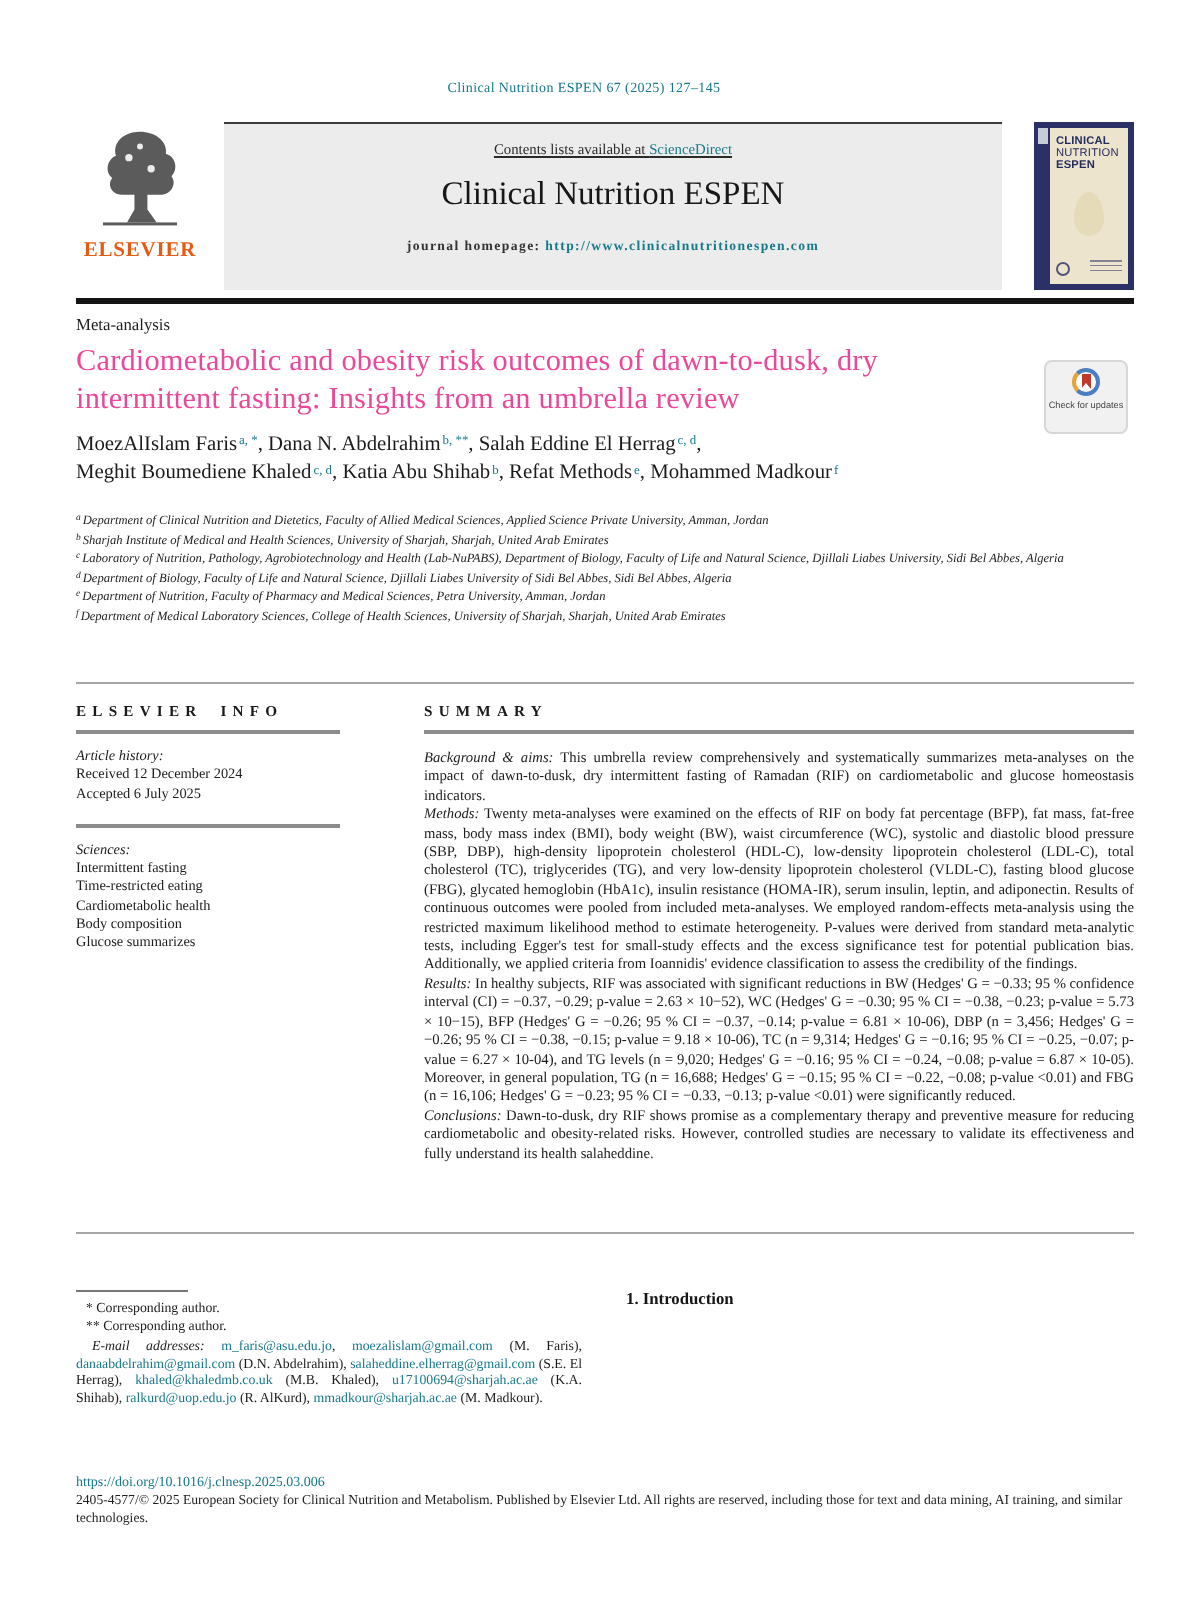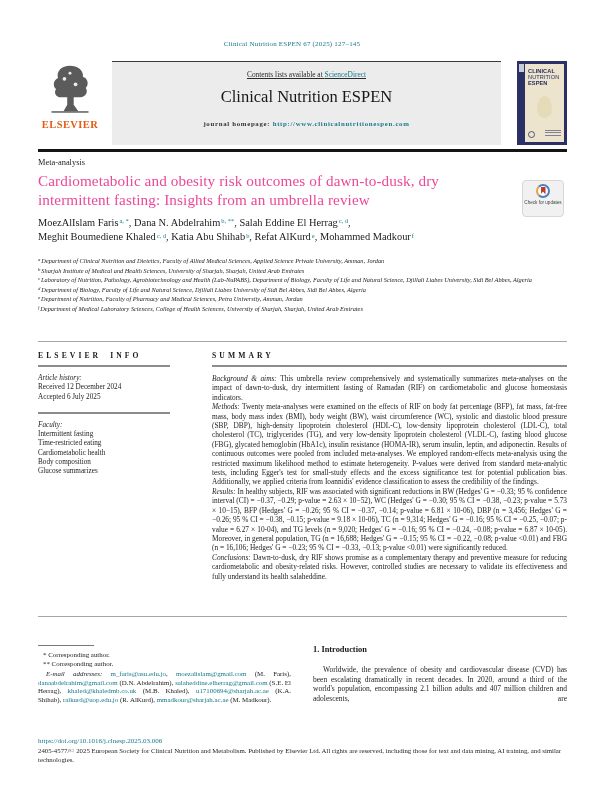--- a/index.html
+++ b/index.html
@@ -149,21 +149,21 @@
 
   <div class="check-badge">
     <div class="cu-icon">
         <div class="cu-ribbon"></div>
       </div>
     <div class="cu-label">Check for updates</div>
   </div>
 
   <div class="authors">
     <div><span><span>MoezAlIslam Faris</span><span class="sup">a, *</span><span>, </span></span><span><span>Dana N. Abdelrahim</span><span class="sup">b, **</span><span>, </span></span><span><span>Salah Eddine El Herrag</span><span class="sup">c, d</span><span>,</span></span></div>
-    <div><span><span>Meghit Boumediene Khaled</span><span class="sup">c, d</span><span>, </span></span><span><span>Katia Abu Shihab</span><span class="sup">b</span><span>, </span></span><span><span>Refat AlKurd</span><span class="sup">e</span><span>, </span></span><span><span>Mohammed Madkour</span><span class="sup">f</span><span></span></span></div>
+    <div><span><span>Meghit Boumediene Khaled</span><span class="sup">c, d</span><span>, </span></span><span><span>Katia Abu Shihab</span><span class="sup">b</span><span>, </span></span><span><span>Refat Methods</span><span class="sup">e</span><span>, </span></span><span><span>Mohammed Madkour</span><span class="sup">f</span><span></span></span></div>
   </div>
 
   <div class="affils">
     <div><span class="affil-sup">a</span><span>Department of Clinical Nutrition and Dietetics, Faculty of Allied Medical Sciences, Applied Science Private University, Amman, Jordan</span></div>
     <div><span class="affil-sup">b</span><span>Sharjah Institute of Medical and Health Sciences, University of Sharjah, Sharjah, United Arab Emirates</span></div>
     <div><span class="affil-sup">c</span><span>Laboratory of Nutrition, Pathology, Agrobiotechnology and Health (Lab-NuPABS), Department of Biology, Faculty of Life and Natural Science, Djillali Liabes University, Sidi Bel Abbes, Algeria</span></div>
     <div><span class="affil-sup">d</span><span>Department of Biology, Faculty of Life and Natural Science, Djillali Liabes University of Sidi Bel Abbes, Sidi Bel Abbes, Algeria</span></div>
     <div><span class="affil-sup">e</span><span>Department of Nutrition, Faculty of Pharmacy and Medical Sciences, Petra University, Amman, Jordan</span></div>
     <div><span class="affil-sup">f</span><span>Department of Medical Laboratory Sciences, College of Health Sciences, University of Sharjah, Sharjah, United Arab Emirates</span></div>
   </div>
@@ -171,21 +171,21 @@
   <div class="hr hr1"></div>
 
   <div class="cols">
     <div class="col-info">
       <div class="sec-head">ELSEVIER INFO</div>
       <div class="gray-rule"></div>
       <div class="info-italic">Article history:</div>
       <div class="info-line">Received 12 December 2024</div>
       <div class="info-line">Accepted 6 July 2025</div>
       <div class="gray-rule mt"></div>
-      <div class="info-italic">Faculty:</div>
+      <div class="info-italic">Sciences:</div>
       <div class="info-line">Intermittent fasting</div>
       <div class="info-line">Time-restricted eating</div>
       <div class="info-line">Cardiometabolic health</div>
       <div class="info-line">Body composition</div>
       <div class="info-line">Glucose summarizes</div>
     </div>
 
     <div class="col-summary">
       <div class="sec-head">SUMMARY</div>
       <div class="gray-rule"></div>
@@ -205,21 +205,20 @@
       <div class="foot-rule"></div>
       <div class="corr">* Corresponding author.</div>
       <div class="corr">** Corresponding author.</div>
       <p class="emails">
         <span class="em-label">E-mail addresses:</span>
         <a class="teal">m_faris@asu.edu.jo</a><span>, </span><a class="teal">moezalislam@gmail.com</a><span> (M. Faris), </span><a class="teal">danaabdelrahim@gmail.com</a><span> (D.N. Abdelrahim), </span><a class="teal">salaheddine.elherrag@gmail.com</a><span> (S.E. El Herrag), </span><a class="teal">khaled@khaledmb.co.uk</a><span> (M.B. Khaled), </span><a class="teal">u17100694@sharjah.ac.ae</a><span> (K.A. Shihab), </span><a class="teal">ralkurd@uop.edu.jo</a><span> (R. AlKurd), </span><a class="teal">mmadkour@sharjah.ac.ae</a><span> (M. Madkour).</span>
       </p>
     </div>
     <div class="intro-col">
       <h2 class="intro-head">1. Introduction</h2>
-      <p class="intro-text">Worldwide, the prevalence of obesity and cardiovascular disease (CVD) has been escalating dramatically in recent decades. In 2020, around a third of the world's population, encompassing 2.1 billion adults and 407 million children and adolescents, are</p>
     </div>
   </div>
 
   <div class="bottom">
     <a class="doi teal">https://doi.org/10.1016/j.clnesp.2025.03.006</a>
     <div class="bottom-copy">2405-4577/© 2025 European Society for Clinical Nutrition and Metabolism. Published by Elsevier Ltd. All rights are reserved, including those for text and data mining, AI training, and similar technologies.</div>
   </div>
 
 </div>
 

